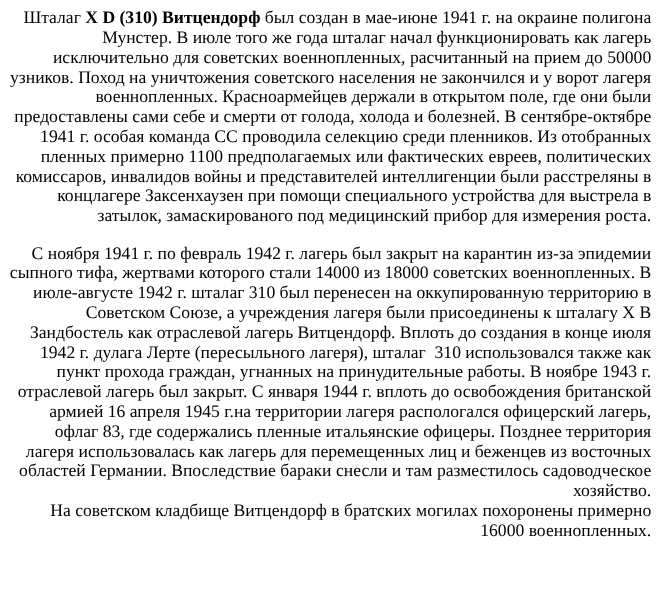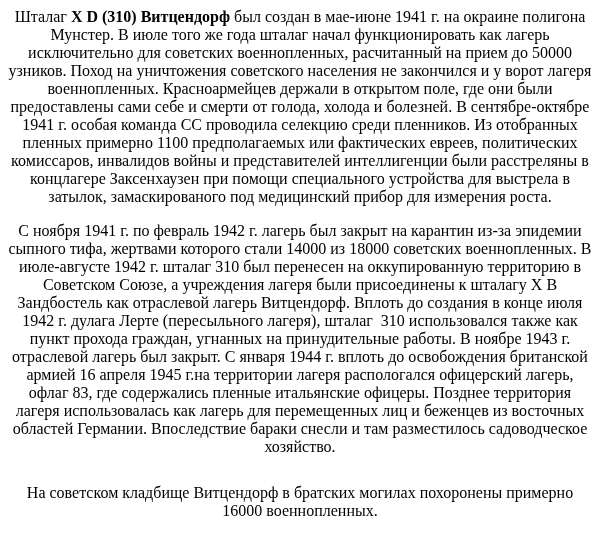--- a/index.html
+++ b/index.html
@@ -10,28 +10,27 @@
       width: 584px;
       background: #ffffff;
       color: #000000;
       font-family: "Liberation Serif", "DejaVu Serif", serif;
       font-size: 16px;
       line-height: normal;
     }
     .doc-paragraph {
       margin: 16px 0;
       white-space: pre-wrap;
-      text-align: center;
+      text-align: right;
     }
     .doc-paragraph:first-child {
       margin-top: 0;
     }
     .block-line {
       display: block;
-      margin-top: 28px;
     }
     b {
       font-weight: bold;
     }
   </style>
 </head>
 <body>
 
 <div>
   <p class="doc-paragraph"><span>Шталаг </span><b>X D (310) Витцендорф</b><span> был создан в мае-июне 1941 г. на окраине полигона Мунстер. В июле того же года шталаг начал функционировать как лагерь  исключительно для советских военнопленных, расчитанный на прием до 50000 узников. Поход на уничтожения советского населения не закончился и у ворот лагеря военнопленных. Красноармейцев держали в открытом поле, где они были предоставлены сами себе и смерти от голода, холода и болезней. В сентябре-октябре 1941 г. особая команда СС проводила селекцию среди пленников. Из отобранных пленных примерно 1100 предполагаемых или фактических евреев, политических комиссаров, инвалидов войны и представителей интеллигенции были расстреляны в концлагере Заксенхаузен при помощи специального устройства для выстрела в затылок, замаскированого под медицинский прибор для измерения роста.</span></p>

